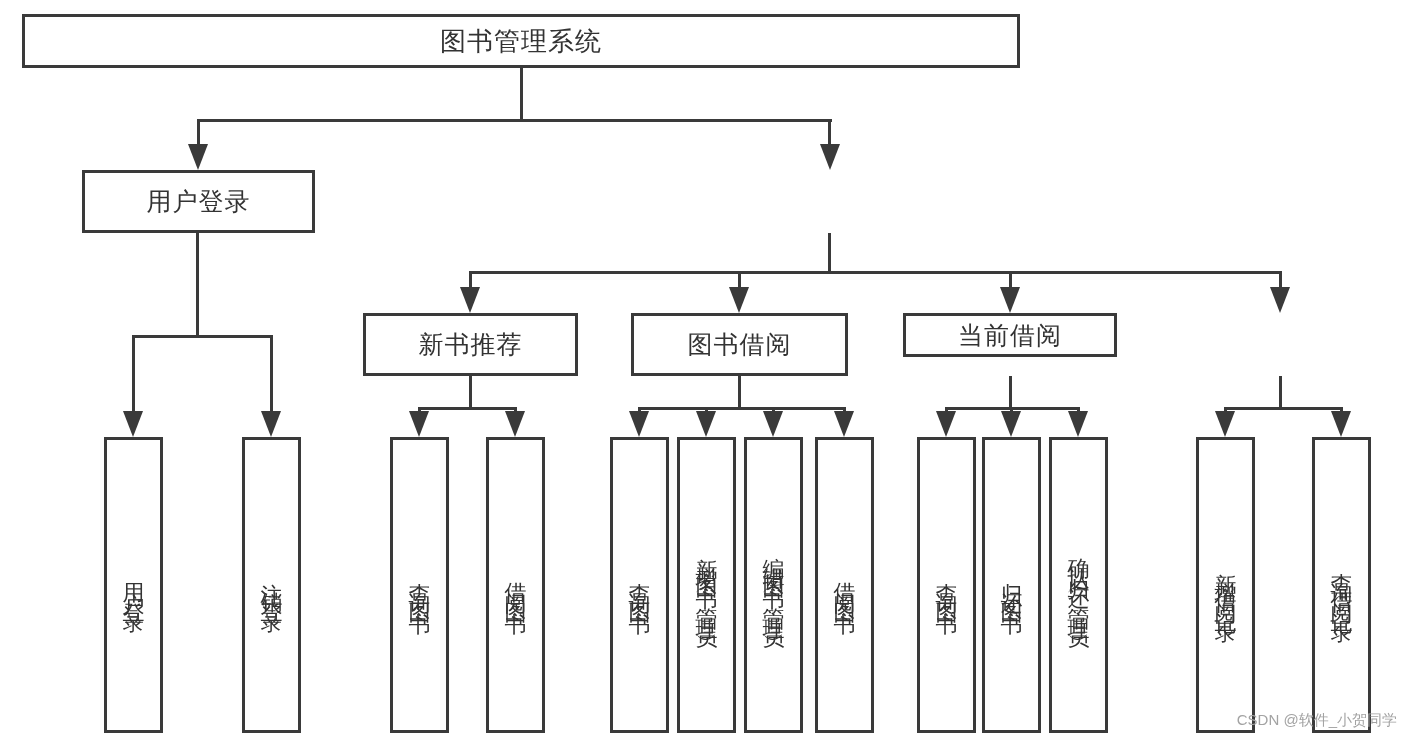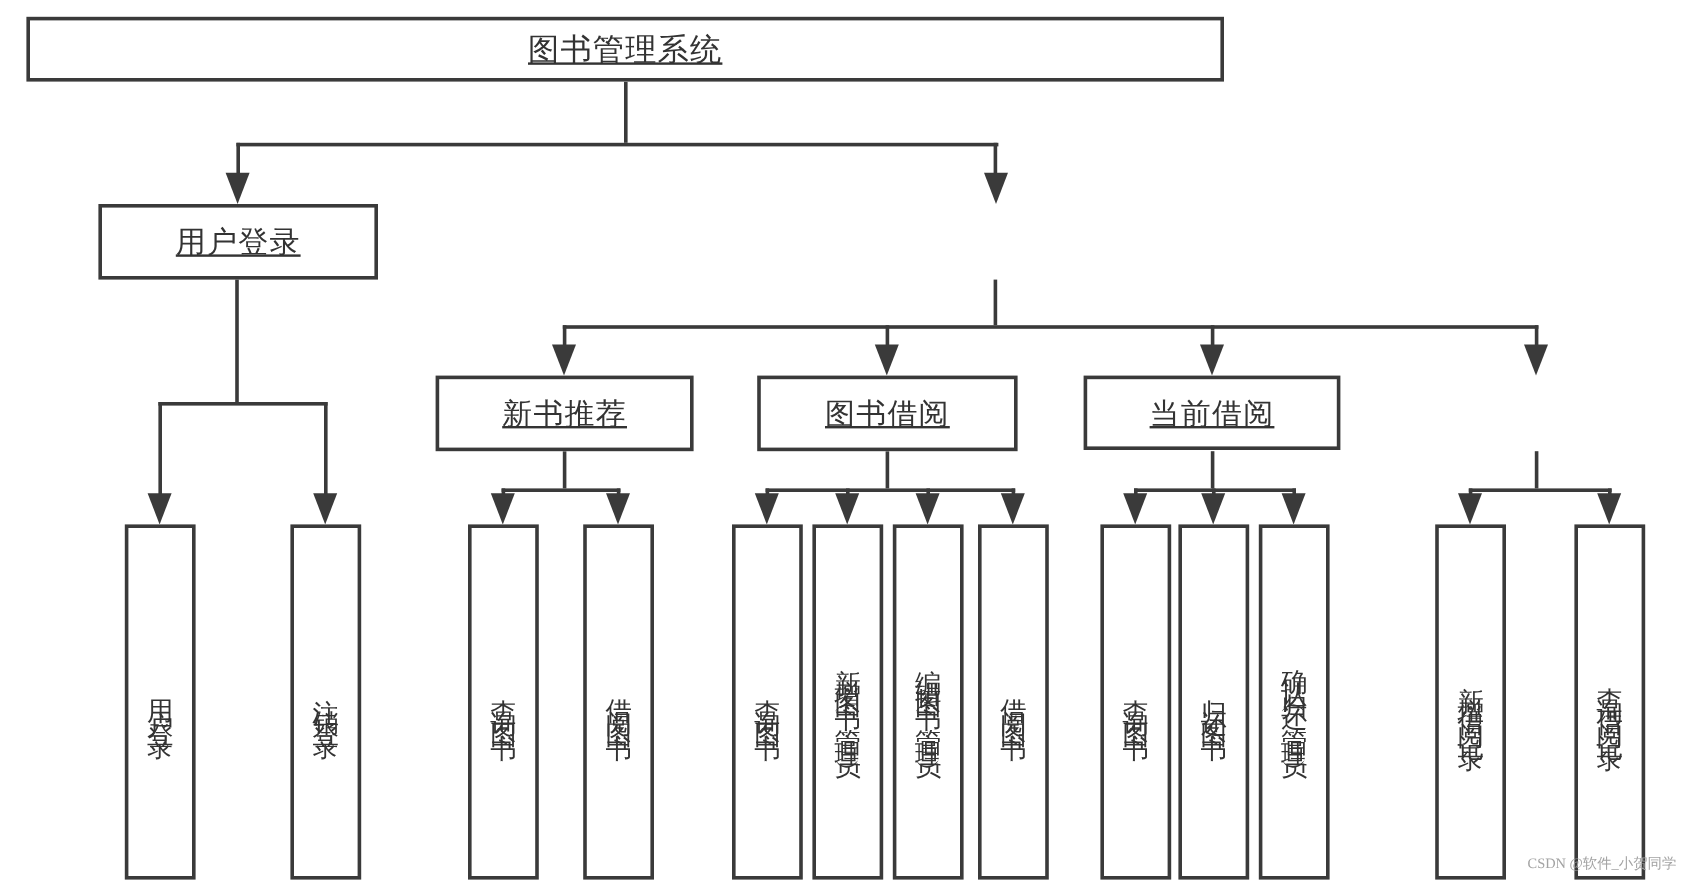--- a/index.html
+++ b/index.html
@@ -26,21 +26,20 @@
     display: flex;
     align-items: center;
     justify-content: center;
     z-index: 2;
   }
   .hlabel {
     font-size: 25px;
     color: var(--text);
     letter-spacing: 1px;
     white-space: nowrap;
-    text-decoration: underline;
   }
   .root .hlabel { font-size: 26px; }
   .vlabel {
     writing-mode: vertical-rl;
     text-orientation: mixed;
     font-size: 22px;
     letter-spacing: 10px;
     color: var(--text);
     line-height: 1;
     white-space: nowrap;
@@ -56,25 +55,24 @@
     height: 0;
     border-left: 10px solid transparent;
     border-right: 10px solid transparent;
     border-top: 26px solid var(--line);
     z-index: 1;
   }
   .watermark {
     position: absolute;
     top: 711px;
     right: 8px;
-    font-size: 12px;
+    font-size: 15px;
     color: var(--watermark);
     z-index: 5;
     white-space: nowrap;
-    font-family: Liberation Serif, serif;
   }
 </style>
 </head>
 <body>
 
 <div class="canvas">
 
   <div class="box root" style="left:22px;top:14px;width:998px;height:54px">
     <span class="hlabel">图书管理系统</span>
   </div>
@@ -107,21 +105,21 @@
   <div class="arrowhead" style="left:1000px;top:287px"></div>
   <div class="line" style="left:1279px;top:271px;width:3px;height:20px"></div>
   <div class="arrowhead" style="left:1270px;top:287px"></div>
 
   <div class="box" style="left:631px;top:313px;width:217px;height:63px">
     <span class="hlabel">图书借阅</span>
   </div>
   <div class="box" style="left:363px;top:313px;width:215px;height:63px">
     <span class="hlabel">新书推荐</span>
   </div>
-  <div class="box" style="left:903px;top:313px;width:214px;height:62px">
+  <div class="box" style="left:903px;top:313px;width:214px;height:44px">
     <span class="hlabel">当前借阅</span>
   </div>
 
   <div class="line" style="left:469px;top:376px;width:3px;height:31px"></div>
   <div class="line" style="left:738px;top:376px;width:3px;height:31px"></div>
   <div class="line" style="left:1009px;top:376px;width:3px;height:31px"></div>
   <div class="line" style="left:1279px;top:376px;width:3px;height:31px"></div>
 
   <div class="line" style="left:418px;top:407px;width:99px;height:3px"></div>
   <div class="line" style="left:638px;top:407px;width:208px;height:3px"></div>

